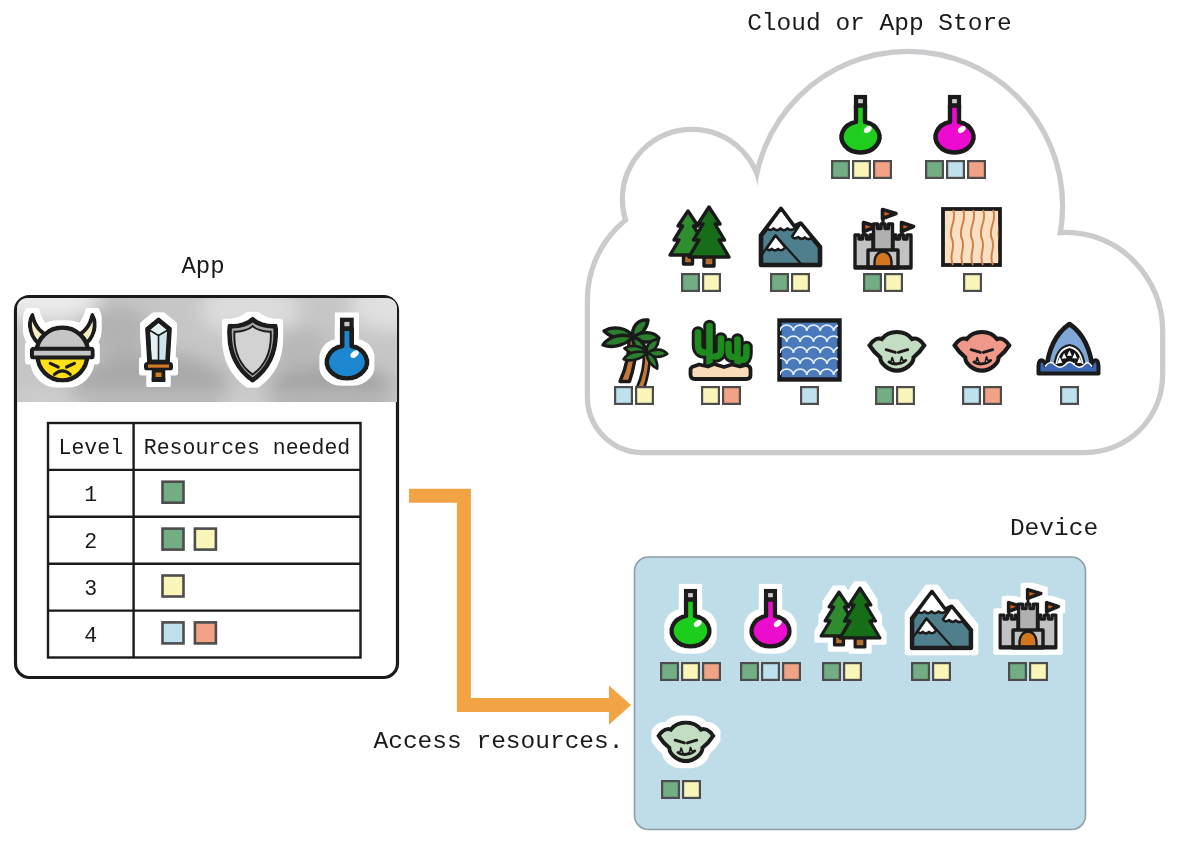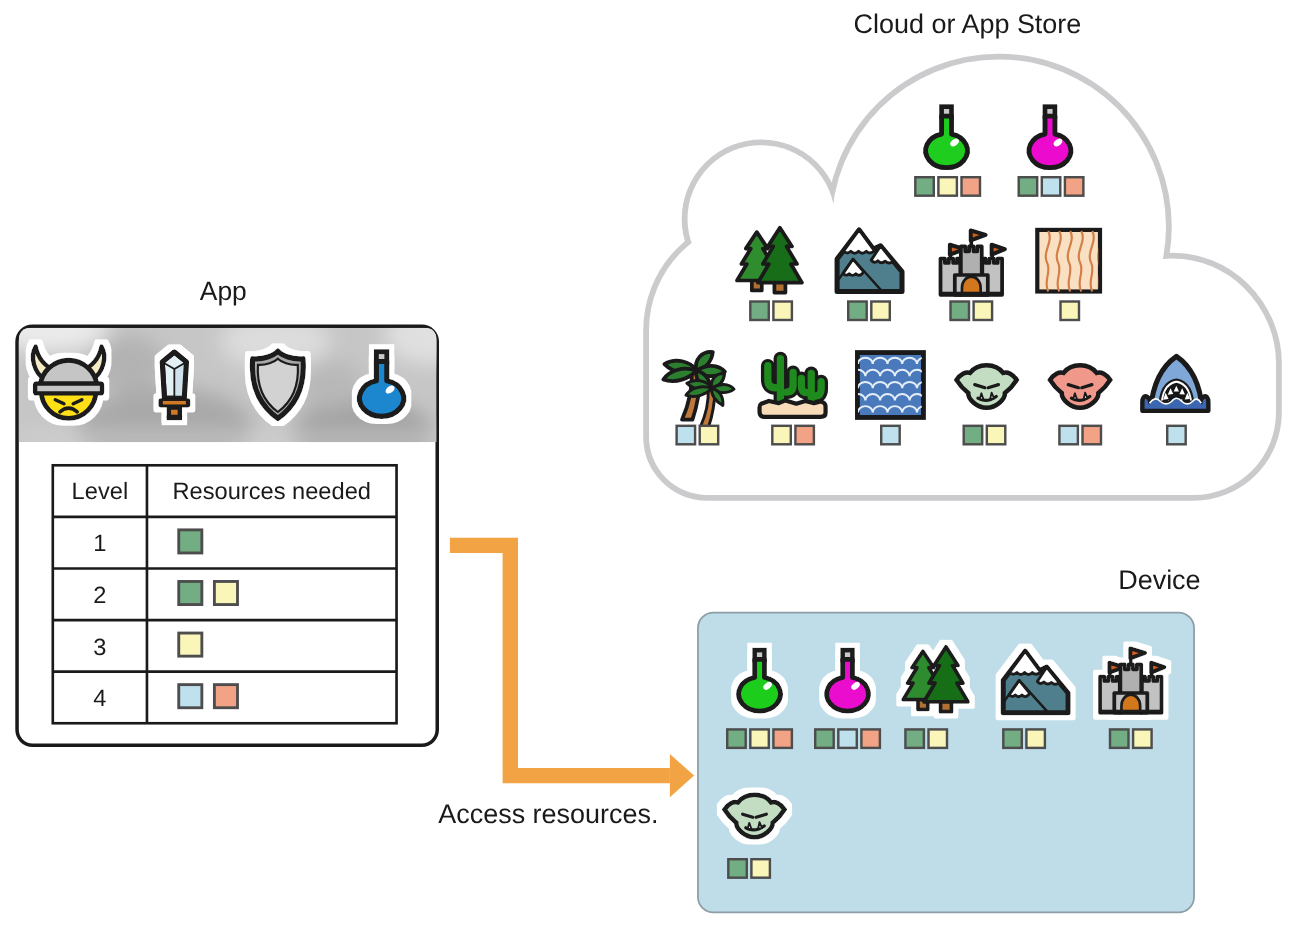--- a/index.html
+++ b/index.html
@@ -1,17 +1,17 @@
 <!DOCTYPE html>
 <html><head>
 <meta charset="utf-8">
 <style>
   html,body{margin:0;padding:0;background:#ffffff;}
   #canvas{position:relative;width:1185px;height:843px;overflow:hidden;
-    font-family:Liberation Sans, sans-serif;}
+    font-family:Liberation Mono, monospace;}
   svg{position:absolute;left:0;top:0;}
 </style>
 </head>
 <body>
 <div id="canvas">
 <svg width="1185" height="843" viewBox="0 0 1185 843">
 <defs>
   <filter id="sticker" x="-30%" y="-30%" width="160%" height="160%">
     <feMorphology in="SourceAlpha" operator="dilate" radius="4.6" result="d"></feMorphology>
     <feFlood flood-color="#ffffff"></feFlood>

